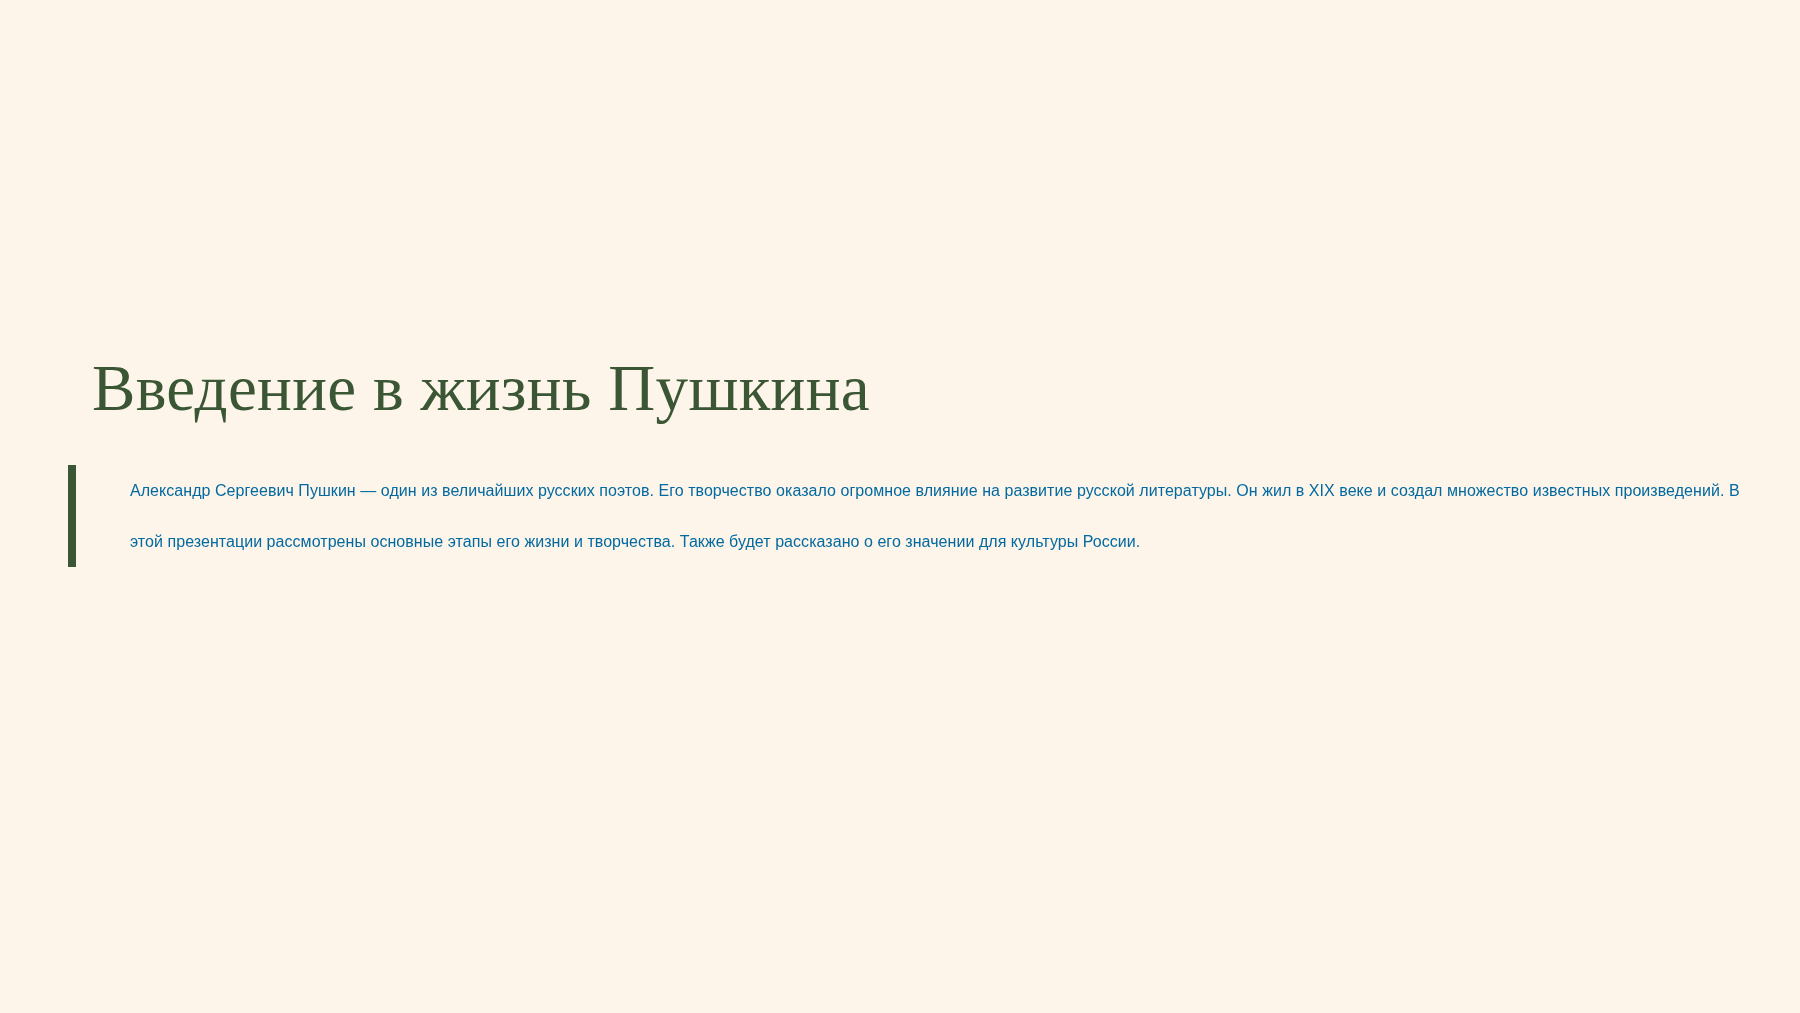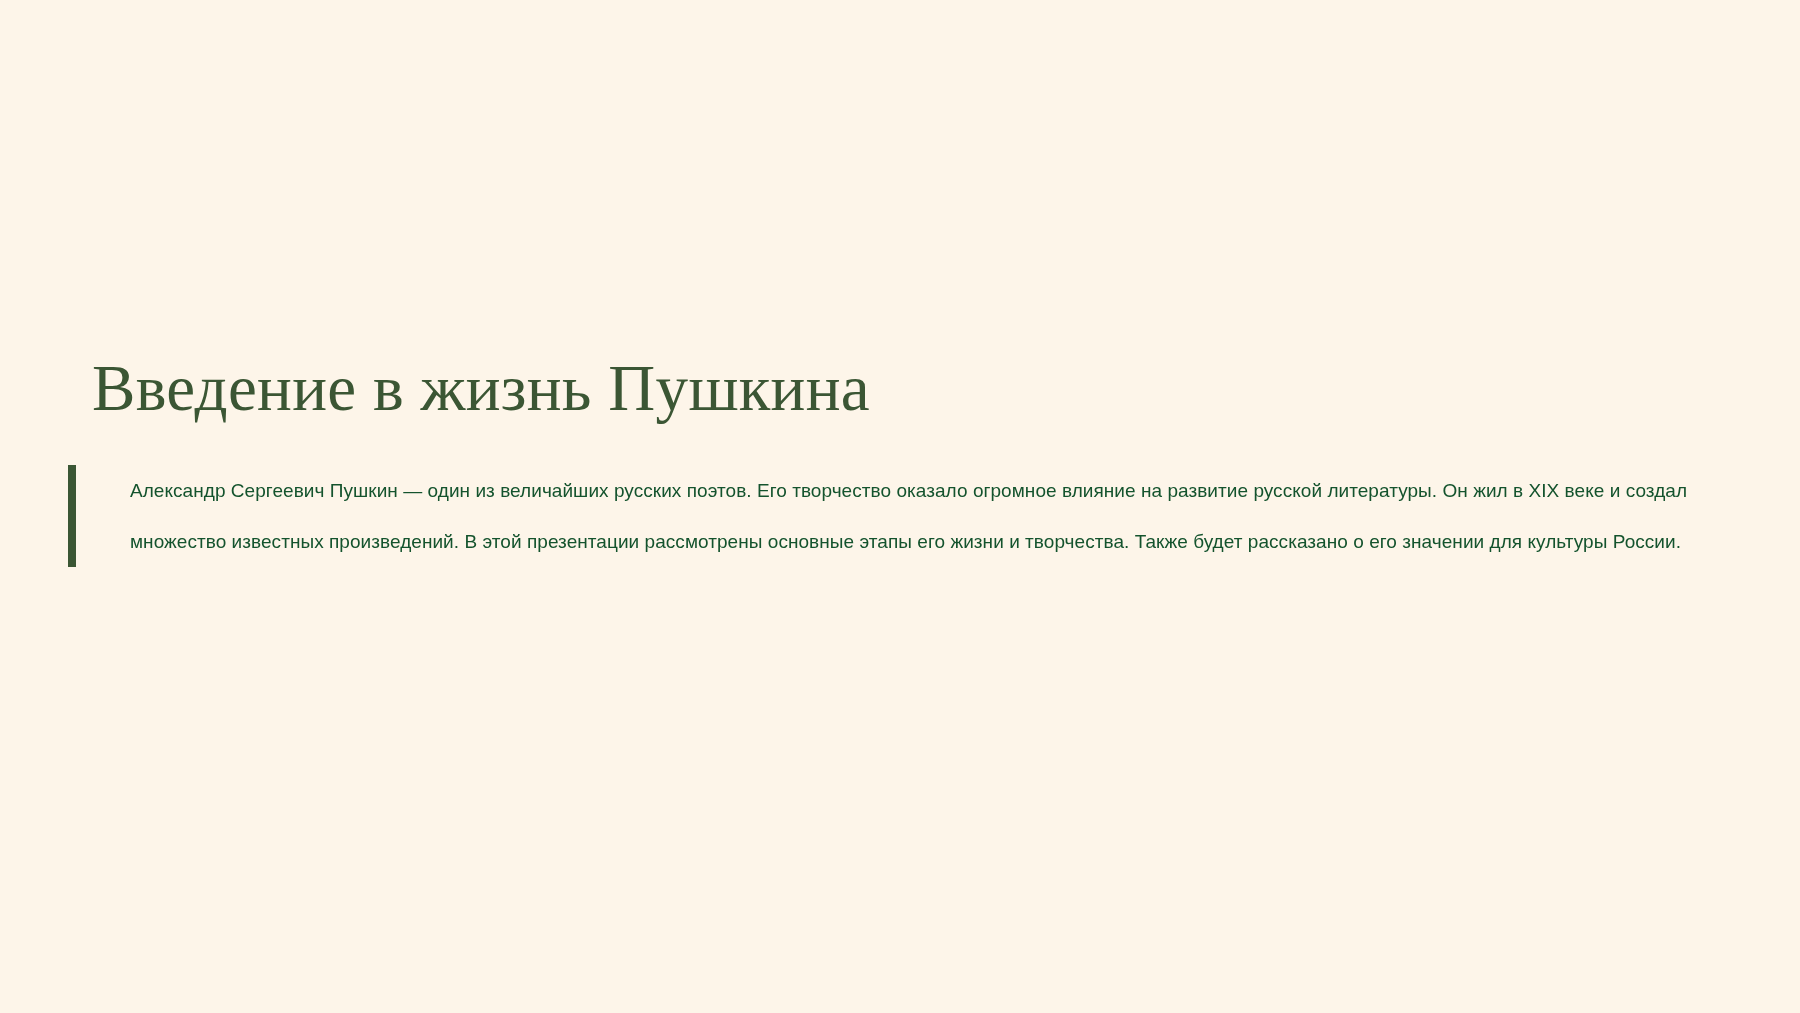--- a/index.html
+++ b/index.html
@@ -53,23 +53,23 @@
     background: #3b5634;
     border-radius: 0;
   }
 
   #body-text {
     flex: 1 1 auto;
     margin: 0;
     padding: 0 0 0 54px;
     font-family: "Liberation Sans", "DejaVu Sans", sans-serif;
     font-weight: 400;
-    font-size: 19px;
+    font-size: 16px;
     line-height: 51px;
-    color: #14532d;
+    color: #0369a1;
     text-align: left;
     letter-spacing: 0.05px;
   }
 </style>
 </head>
 <body>
 
 <div id="slide">
 
   <h1 id="slide-title">Введение в жизнь Пушкина</h1>

